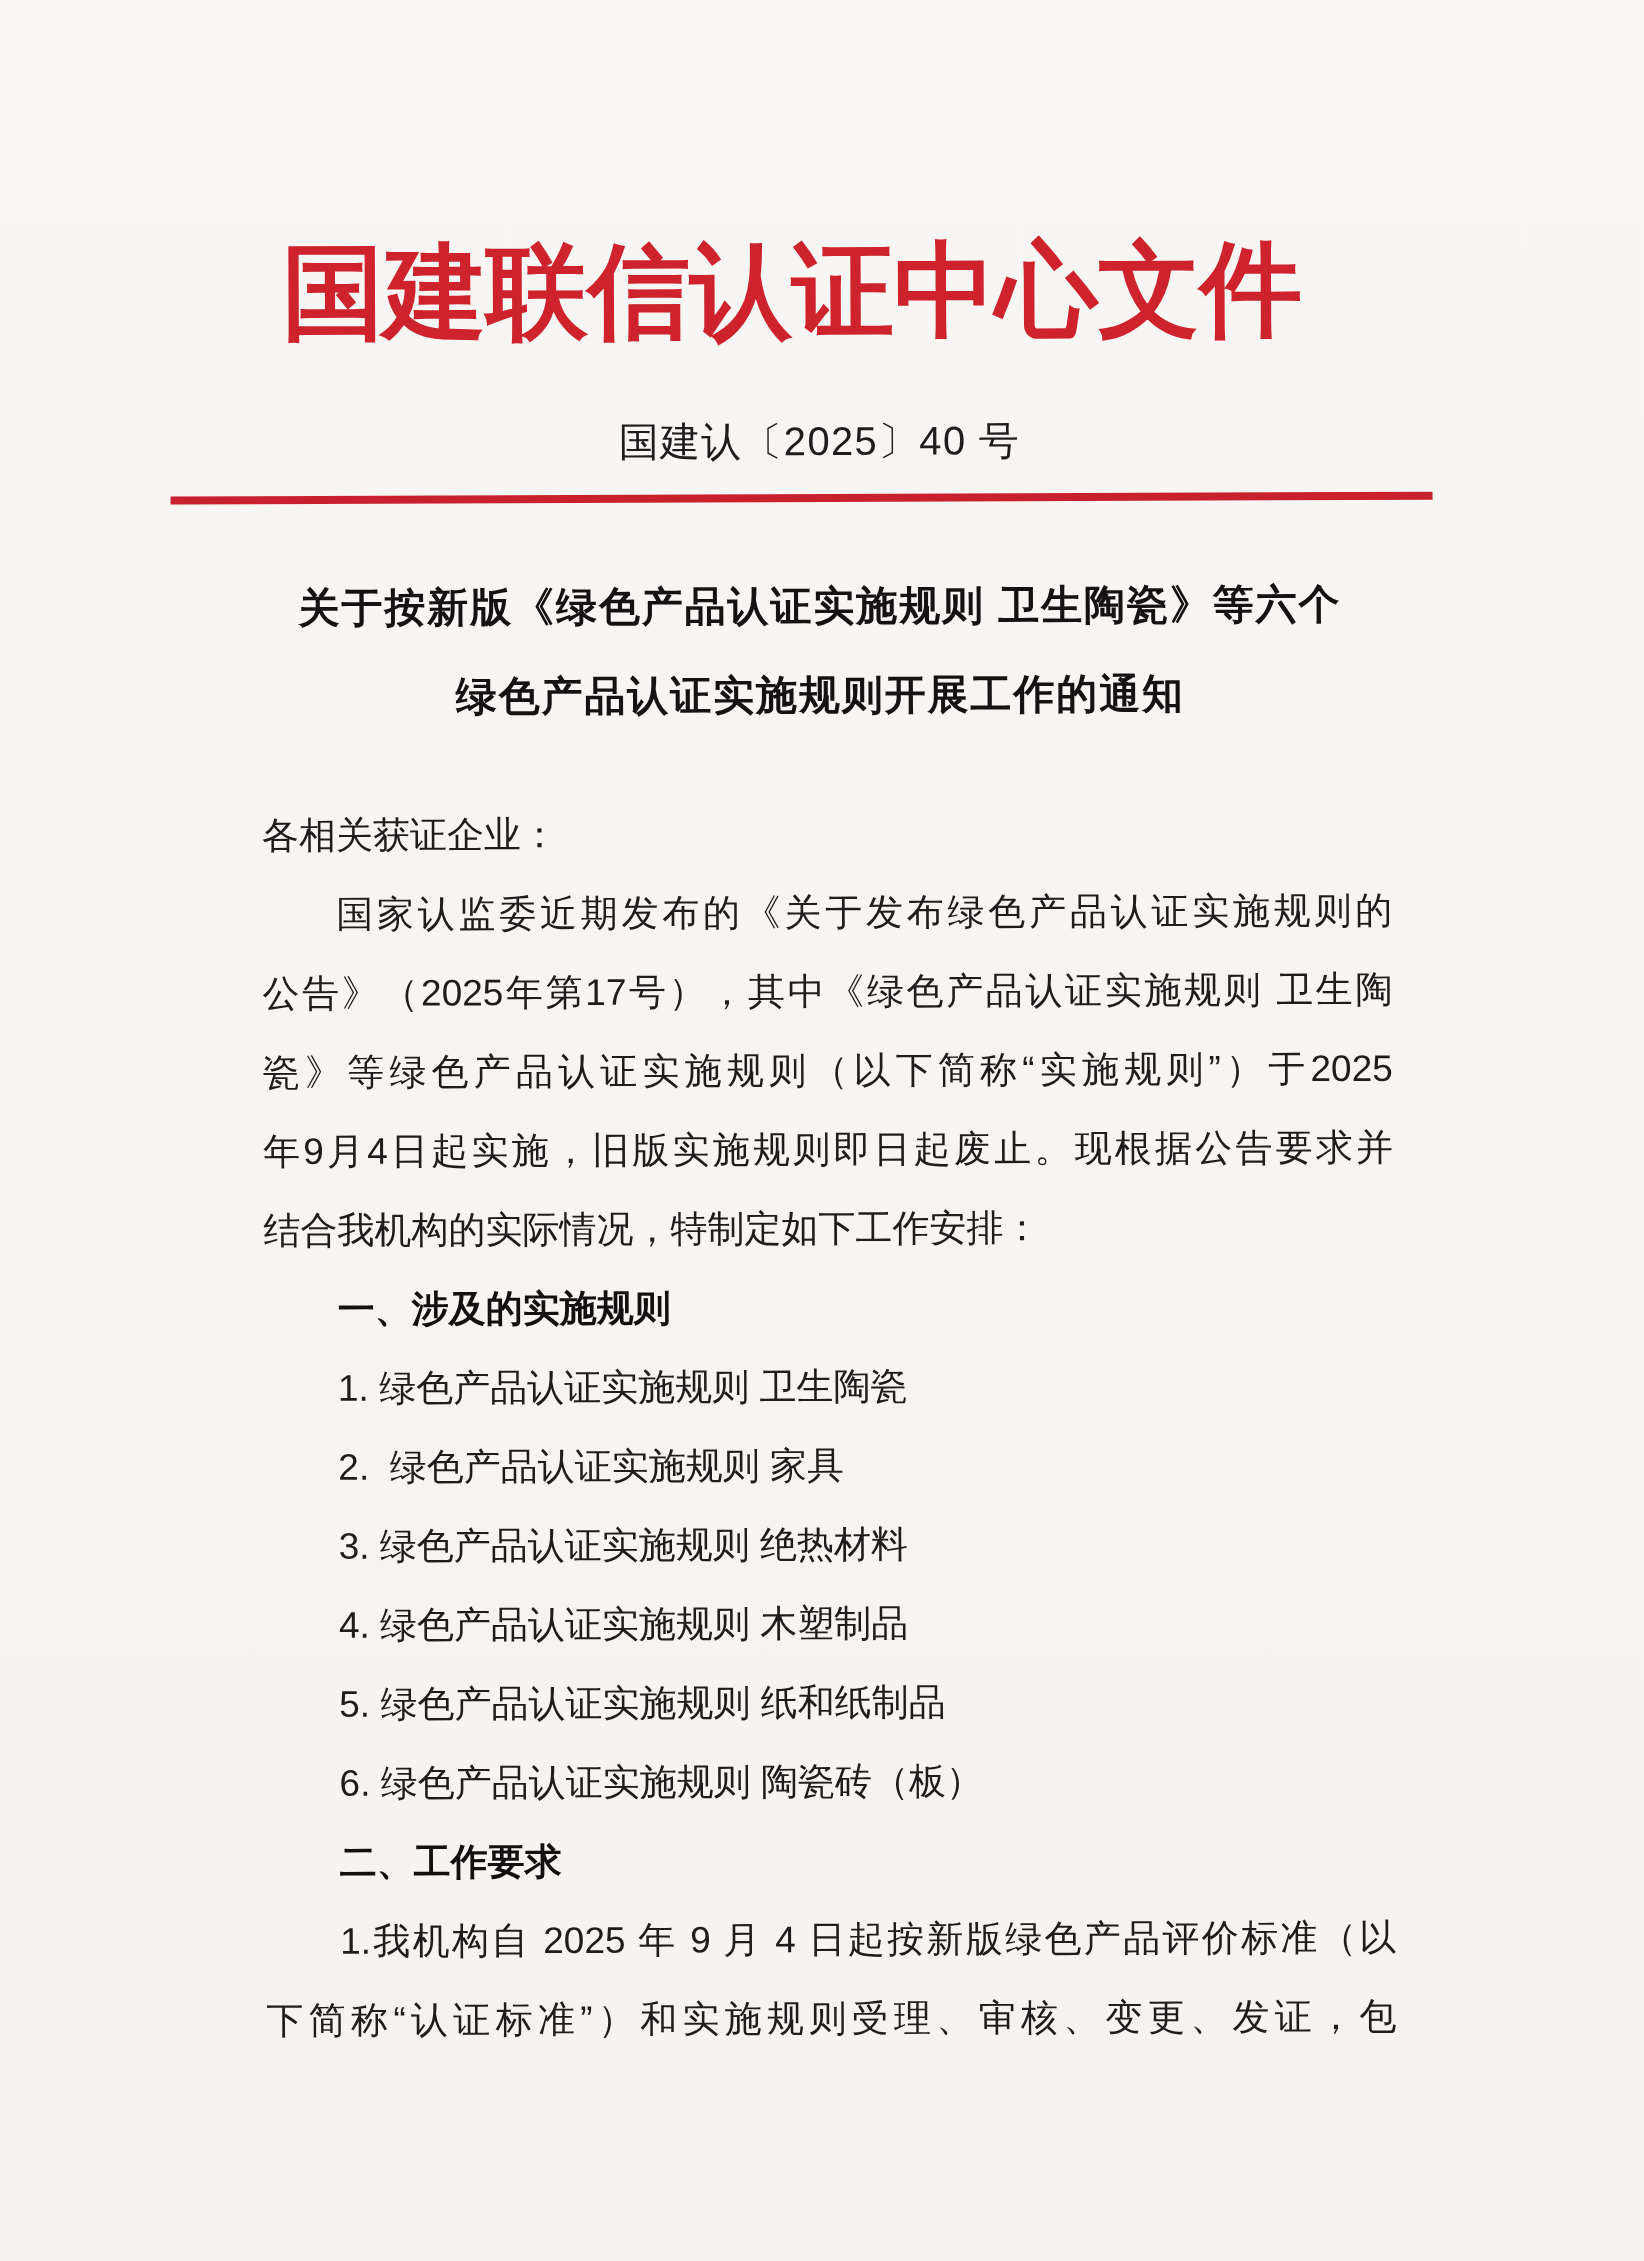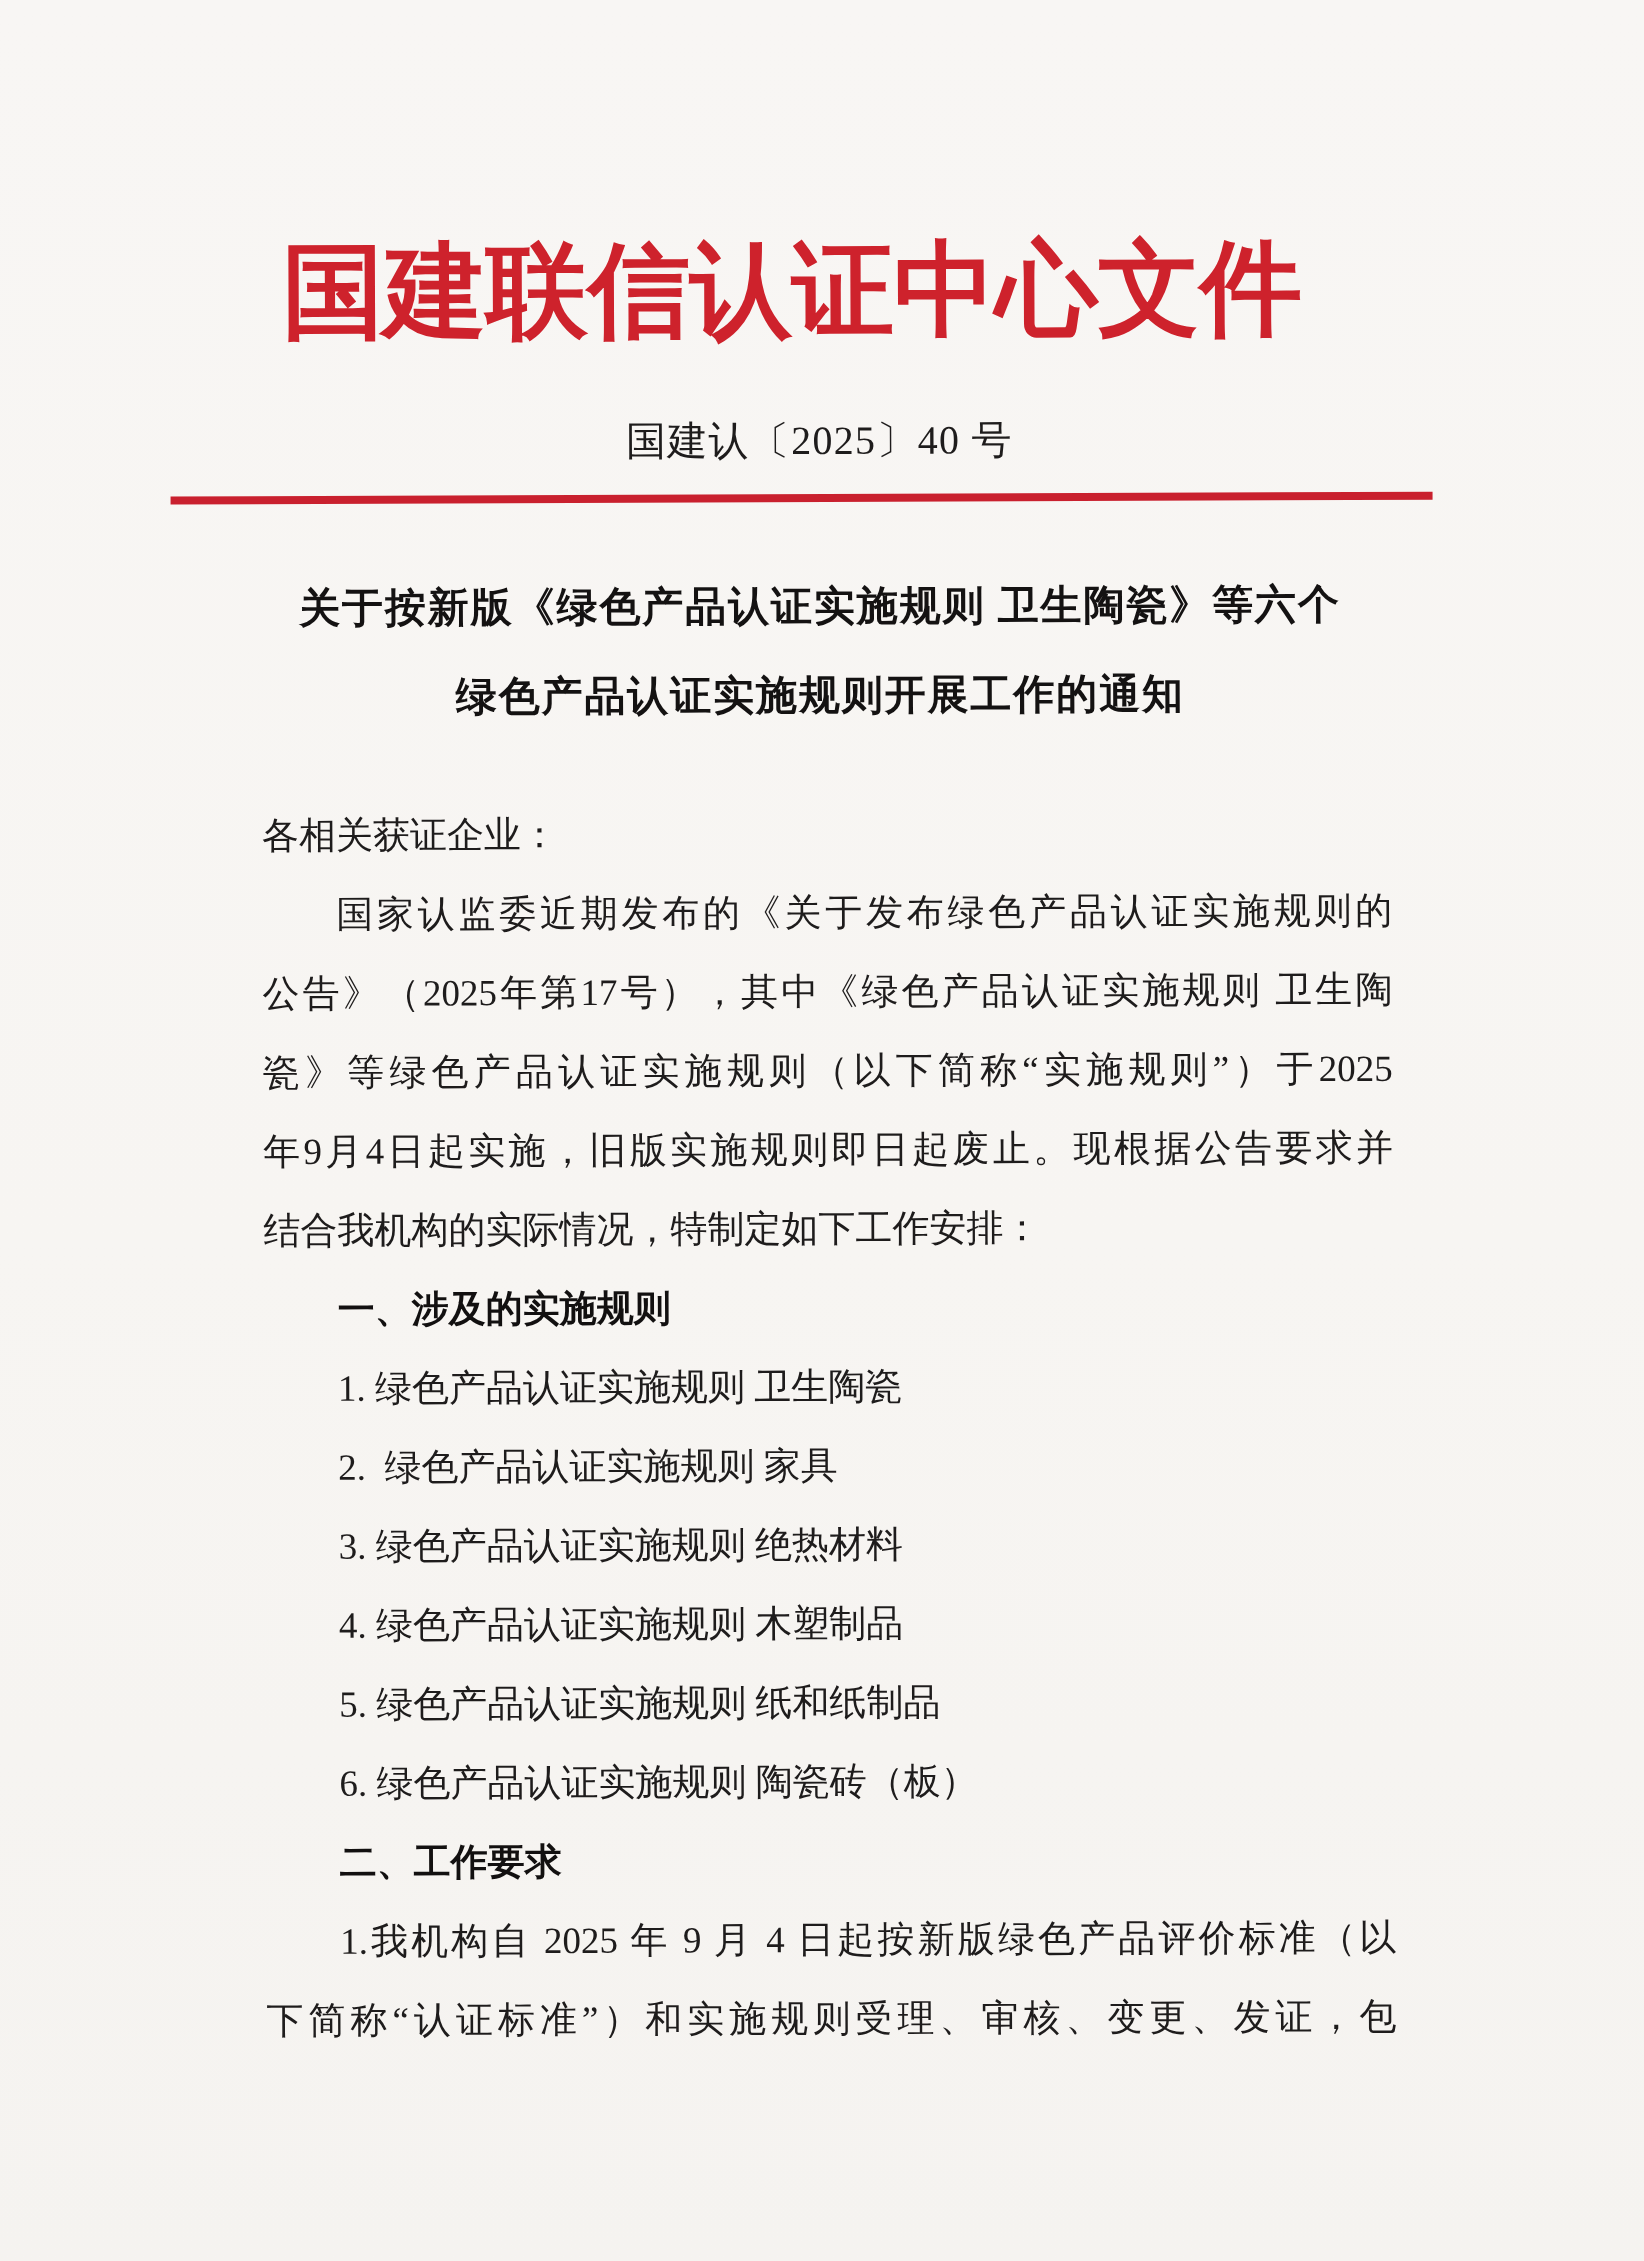--- a/index.html
+++ b/index.html
@@ -6,21 +6,21 @@
     margin: 0;
     padding: 0;
     background: #f7f5f2;
   }
   .page {
     position: relative;
     width: 1644px;
     height: 2261px;
     background: linear-gradient(180deg, #f8f6f4 0%, #f7f5f2 55%, #f5f3f0 100%);
     overflow: hidden;
-    font-family: Liberation Serif, serif;
+    font-family: Liberation Sans, sans-serif;
     color: var(--ink, #1e1c1c);
   }
   .content {
     position: absolute;
     inset: 0;
     transform: rotate(-0.22deg);
   }
   .letterhead {
     position: absolute;
     top: 240px;

